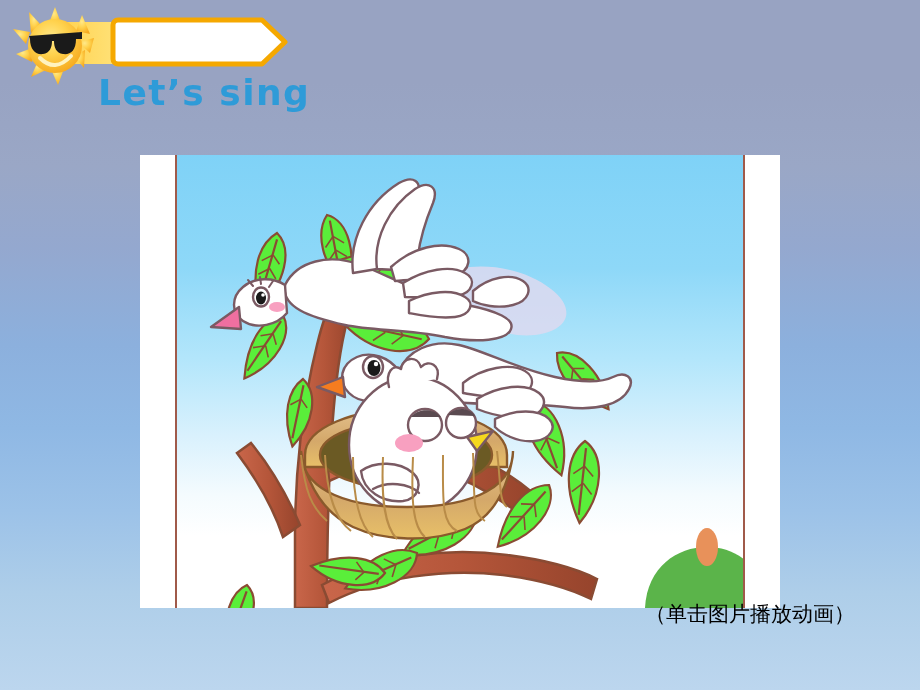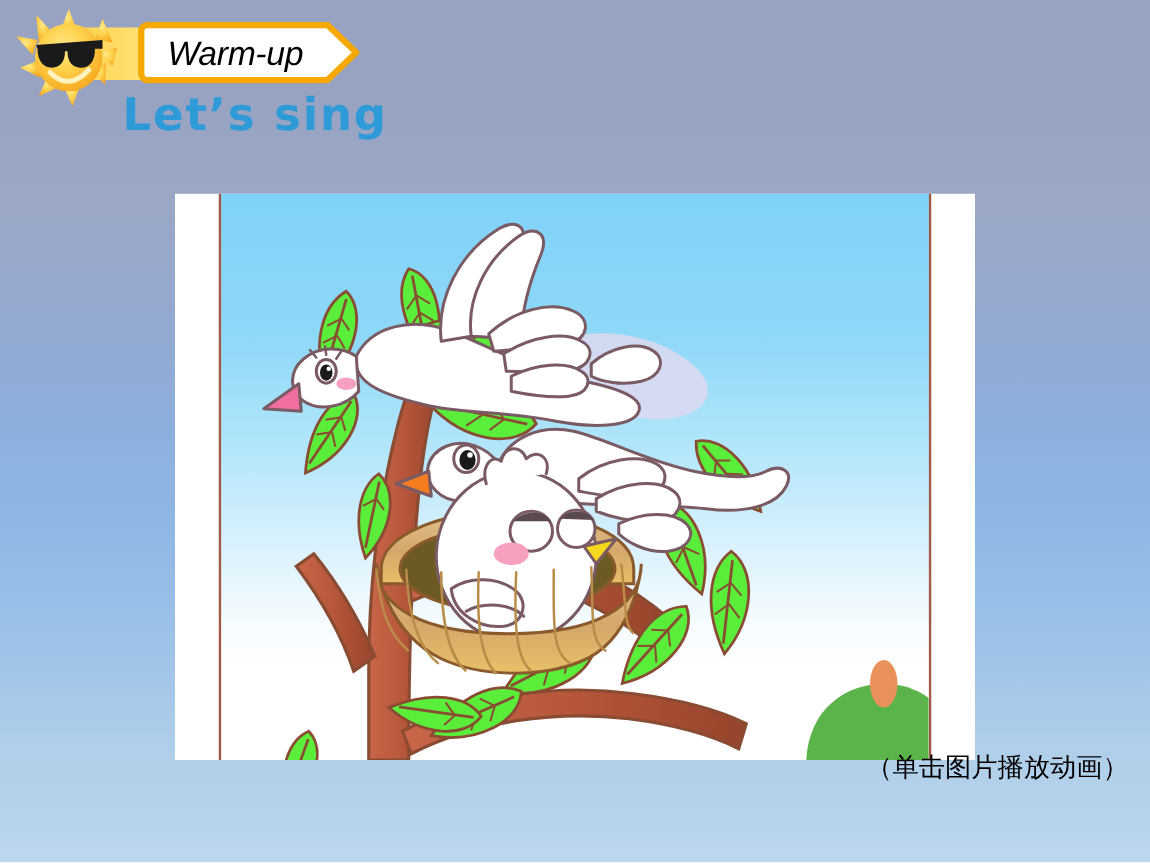--- a/index.html
+++ b/index.html
@@ -120,21 +120,20 @@
 
   
   #caption {
     position: absolute;
     left: 645px;
     top: 600px;
     font-family: "DejaVu Sans", sans-serif;
     font-size: 21px;
     color: #000000;
     white-space: nowrap;
-    margin-left: 48px;
   }
 </style>
 </head>
 <body>
 
 <div id="slide">
 
   <div id="warmup-banner">
 
     <div class="sun">
@@ -175,21 +174,20 @@
       </svg>
     </div>
 
     <div class="banner-plate">
       <svg width="178" height="50" viewBox="0 0 178 50">
         <path d="M8 3 L152 3 L175 25 L152 47 L8 47
                  A5 5 0 0 1 3 42 L3 8 A5 5 0 0 1 8 3 Z" fill="#ffffff" stroke="#f5a800" stroke-width="5" stroke-linejoin="round"></path>
       </svg>
     </div>
 
-    <div id="warmup-label">Warm-up</div>
   </div>
 
   <div id="lets-sing">Let’s sing</div>
 
   <div id="picture-frame">
     <div id="picture-inner">
       <div id="picture-scene">
         <svg width="566" height="453" viewBox="0 0 566 453">
           <defs>
             <linearGradient id="skyGrad" x1="0" y1="0" x2="0" y2="1">

